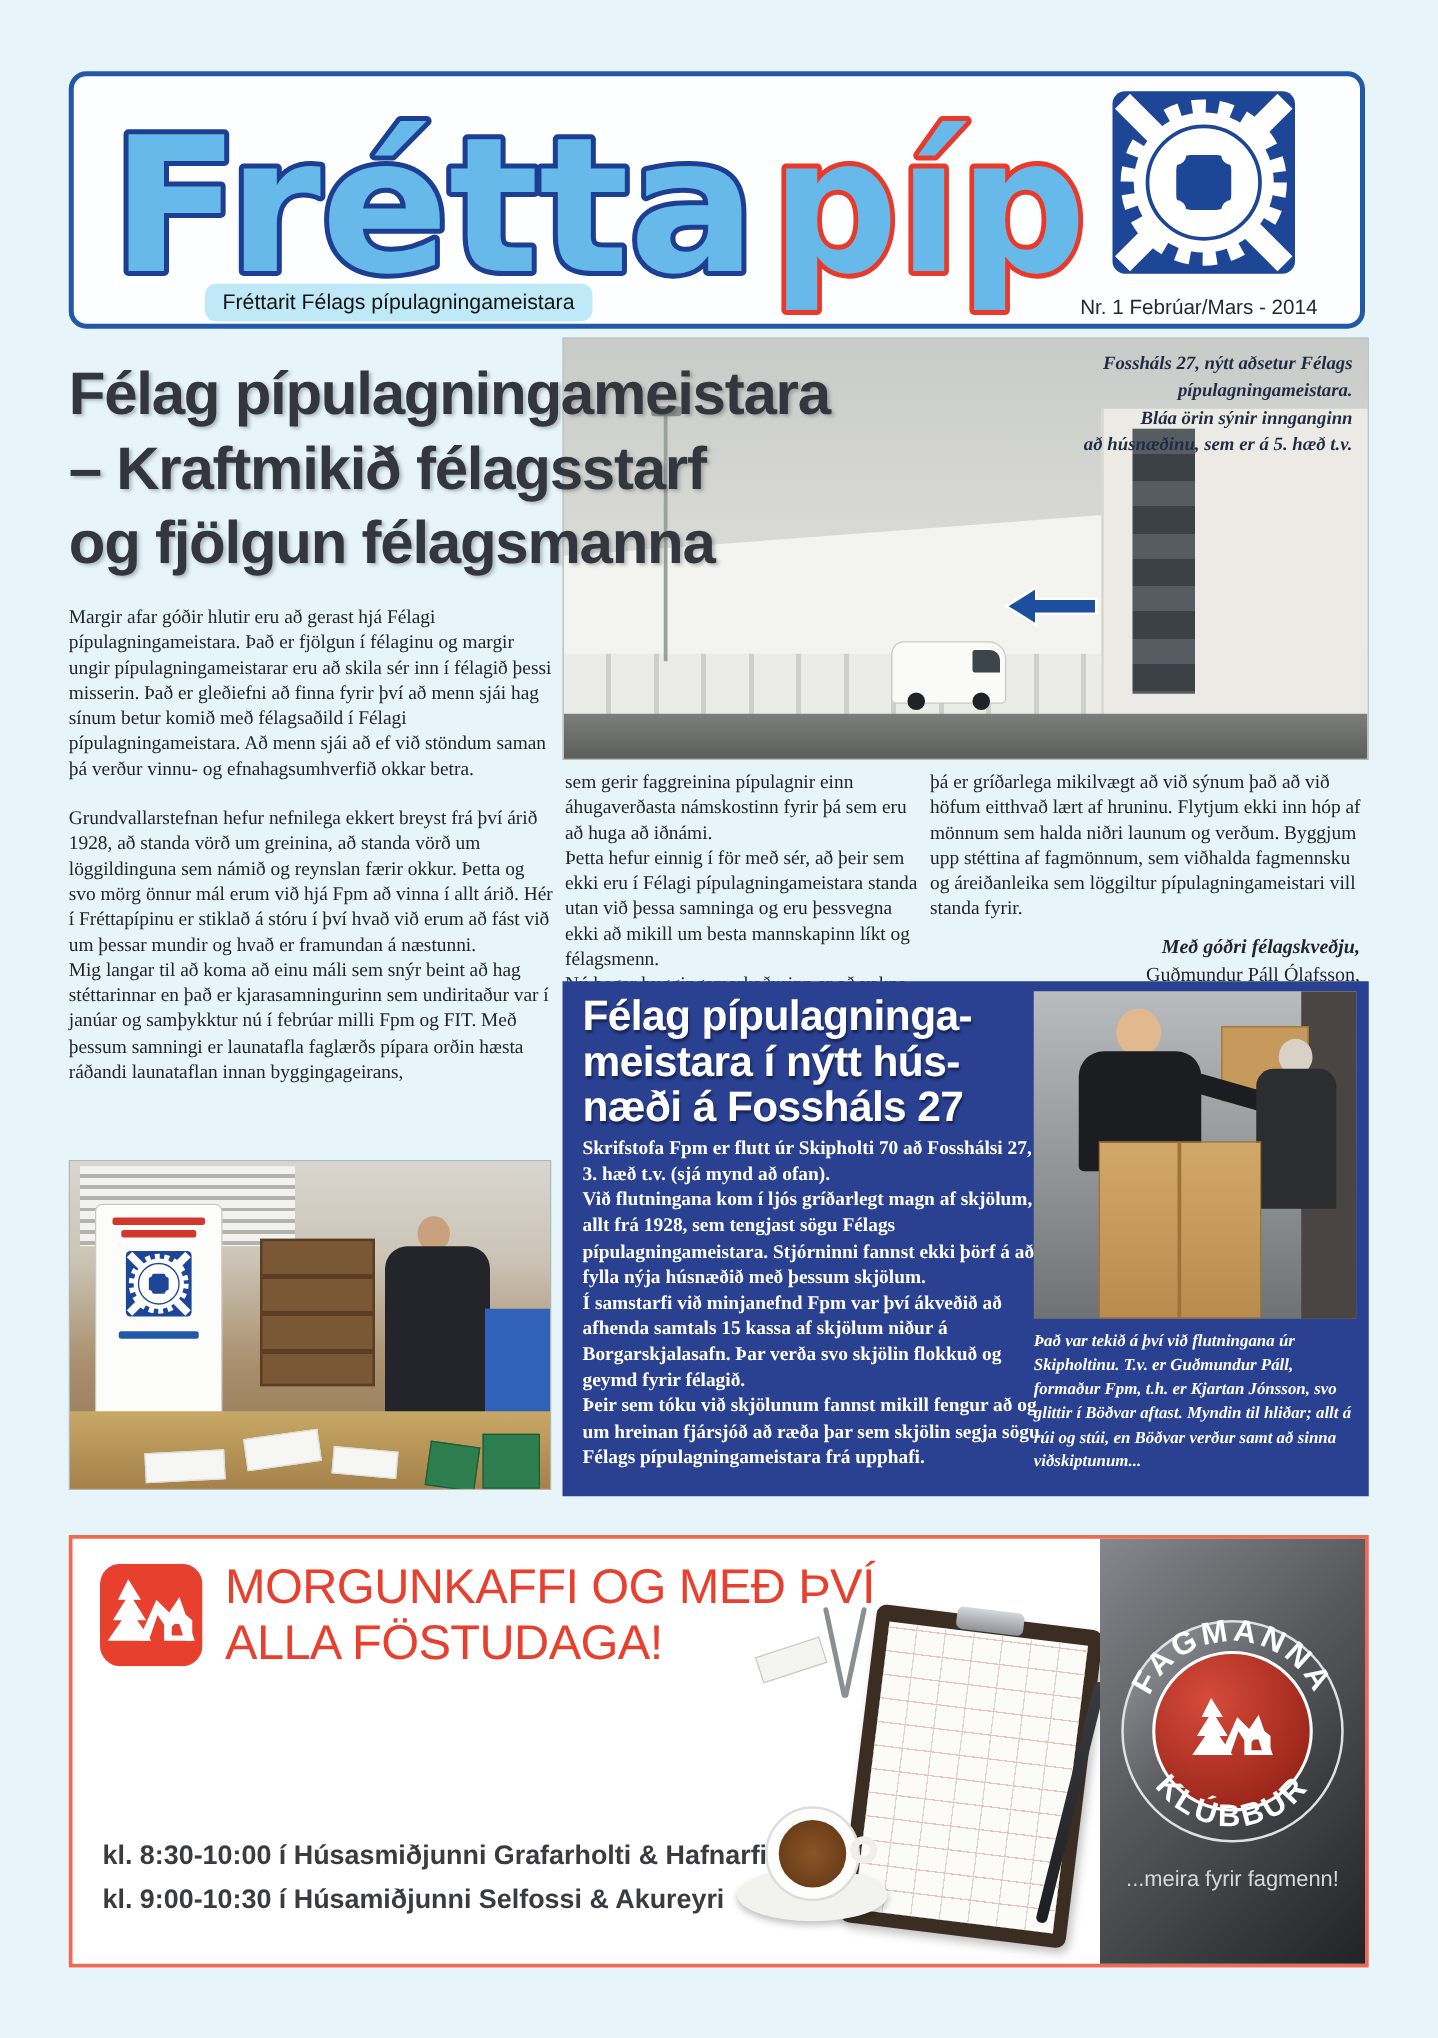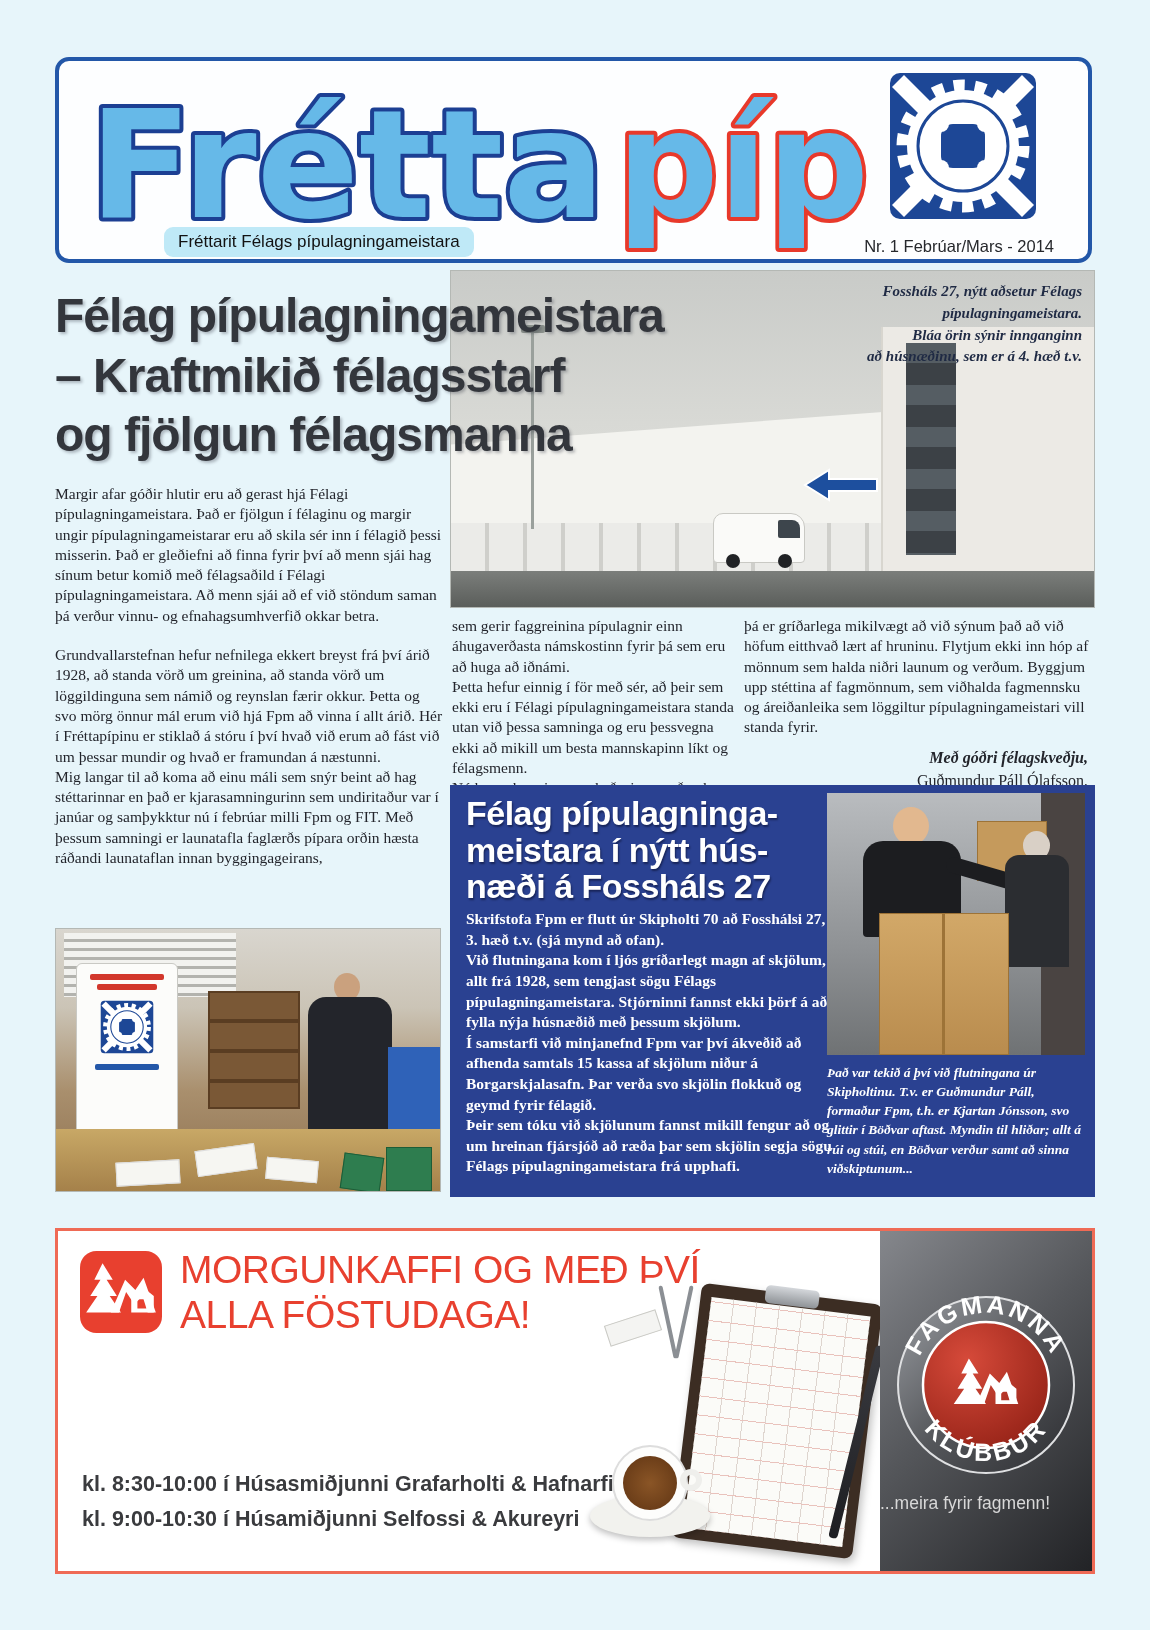--- a/index.html
+++ b/index.html
@@ -108,21 +108,21 @@
          border:3px solid #ef6a55}
   .ad-icon{position:absolute;left:22px;top:20px;width:82px;height:82px}
   .ad-headline{position:absolute;left:122px;top:16px;font-weight:normal;font-size:39px;line-height:1.16;
                letter-spacing:-0.5px;color:#e8402f}
   .ad-body{position:absolute;left:24px;top:122px;font-size:23.5px;line-height:1.33;color:#55565a}
   .ad-stores-h{position:absolute;left:24px;top:196px;font-weight:bold;font-size:24px;color:#e8402f}
   .ad-stores{position:absolute;left:24px;top:236px;font-weight:bold;font-size:21.5px;line-height:1.62;color:#3a3b3e}
   .ad-panel{position:absolute;right:0;top:0;width:212px;height:340px;
             background:linear-gradient(135deg,#85878c 0%,#55575b 45%,#222326 100%)}
   .badge{position:absolute;left:16px;top:64px;width:180px;height:180px}
-  .ad-tagline{position:absolute;left:0;top:262px;width:100%;font-size:17.5px;color:#d8d8d8}
+  .ad-tagline{position:absolute;left:0;top:262px;width:100%;text-align:center;font-size:17.5px;color:#d8d8d8}
 
   
   .collage{position:absolute;left:532px;top:56px;width:296px;height:282px}
   .clipboard{position:absolute;left:96px;top:6px;width:182px;height:256px;background:#3c2d23;
              border-radius:8px;transform:rotate(7deg);box-shadow:3px 4px 8px rgba(0,0,0,.25)}
   .clip-paper{position:absolute;left:11px;top:13px;right:11px;bottom:11px;background:#fbfbf8;
               background-image:repeating-linear-gradient(0deg,transparent 0 18px,#e9c2bc 18px 19px),
                                repeating-linear-gradient(90deg,transparent 0 22px,#ded5cf 22px 23px)}
   .clip-metal{position:absolute;left:64px;top:-6px;width:54px;height:18px;border-radius:5px;
               background:linear-gradient(#d4d7db,#8e9296)}
@@ -198,21 +198,21 @@
       <div class="p1-van-glass"></div>
       <div class="p1-wheel" style="left:12px"></div>
       <div class="p1-wheel" style="right:12px"></div>
     </div>
     <svg class="p1-arrow" width="78" height="36">
       <polygon points="2,18 26,3 26,12 74,12 74,24 26,24 26,33" fill="#1d4f9e" stroke="#fff" stroke-width="2"></polygon>
     </svg>
     <div class="p1-caption preline">Fossháls 27, nýtt aðsetur Félags
 pípulagningameistara.
 Bláa örin sýnir innganginn
-að húsnæðinu, sem er á 4. hæð t.v.</div>
+að húsnæðinu, sem er á 5. hæð t.v.</div>
   </div>
 
   <div class="bodycol col1">
     <p class="gap">Margir afar góðir hlutir eru að gerast hjá Félagi pípulagningameistara. Það er fjölgun í félaginu og margir ungir pípulagningameistarar eru að skila sér inn í félagið þessi misserin. Það er gleðiefni að finna fyrir því að menn sjái hag sínum betur komið með félagsaðild í Félagi pípulagningameistara. Að menn sjái að ef við stöndum saman þá verður vinnu- og efnahagsumhverfið okkar betra.</p>
     <p>Grundvallarstefnan hefur nefnilega ekkert breyst frá því árið 1928, að standa vörð um greinina, að standa vörð um löggildinguna sem námið og reynslan færir okkur. Þetta og svo mörg önnur mál erum við hjá Fpm að vinna í allt árið. Hér í Fréttapípinu er stiklað á stóru í því hvað við erum að fást við um þessar mundir og hvað er framundan á næstunni.</p>
     <p>Mig langar til að koma að einu máli sem snýr beint að hag stéttarinnar en það er kjarasamningurinn sem undiritaður var í janúar og samþykktur nú í febrúar milli Fpm og FIT. Með þessum samningi er launatafla faglærðs pípara orðin hæsta ráðandi launataflan innan byggingageirans,</p>
   </div>
   <div class="bodycol col2">
     <p>sem gerir faggreinina pípulagnir einn áhugaverðasta námskostinn fyrir þá sem eru að huga að iðnámi.</p>
     <p>Þetta hefur einnig í för með sér, að þeir sem ekki eru í Félagi pípulagningameistara standa utan við þessa samninga og eru þessvegna ekki að mikill um besta mannskapinn líkt og félagsmenn.</p>

